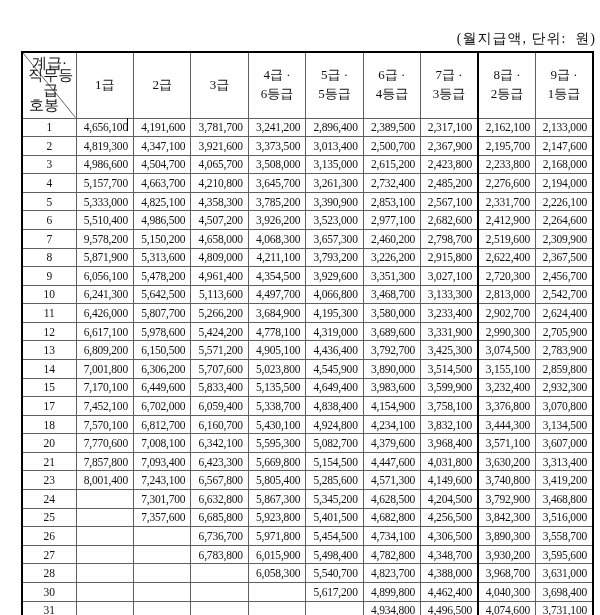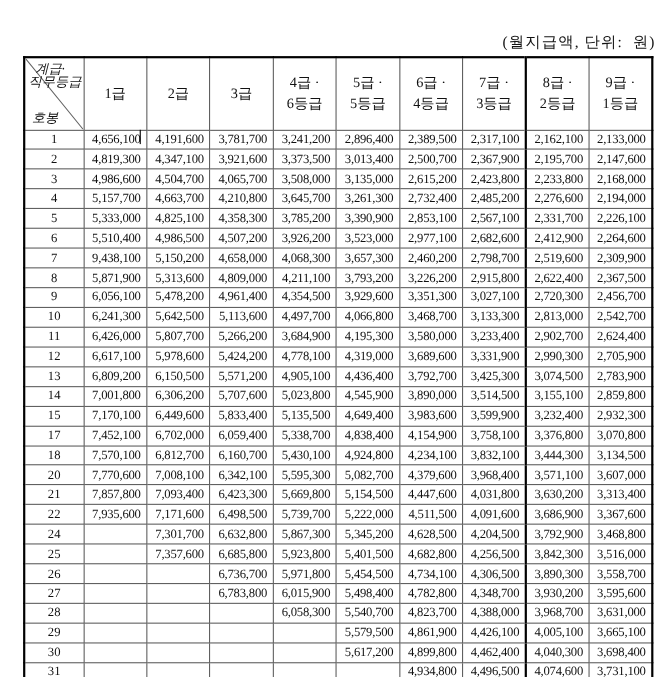--- a/index.html
+++ b/index.html
@@ -52,22 +52,21 @@
   td.salary-cell {
     text-align:right;
     padding-right:5px;
     font-size:11.5px;
     letter-spacing:-0.2px;
     white-space:nowrap;
   }
   .thick-left { border-left:2px solid #000000 !important; }
   th.corner-cell {
     position:relative;
-    font-size:12px;
-    font-style:italic;
+    font-size:15px;
   }
   .corner-diag {
     position:absolute; inset:0;
     width:100%; height:100%;
     display:block;
   }
   .corner-l1 { position:absolute; top:3px;  left:9px;  line-height:1; }
   .corner-l2 { position:absolute; top:15px; left:3px;  line-height:1; }
   .corner-l3 { position:absolute; bottom:5px; left:6px; line-height:1; }
   .text-caret {
@@ -212,21 +211,21 @@
           <td class="salary-cell">4,507,200</td>
           <td class="salary-cell">3,926,200</td>
           <td class="salary-cell">3,523,000</td>
           <td class="salary-cell">2,977,100</td>
           <td class="salary-cell">2,682,600</td>
           <td class="salary-cell thick-left">2,412,900</td>
           <td class="salary-cell">2,264,600</td>
         </tr>
         <tr>
           <td class="step-cell">7</td>
-          <td class="salary-cell">9,438,100</td>
+          <td class="salary-cell">9,578,200</td>
           <td class="salary-cell">5,150,200</td>
           <td class="salary-cell">4,658,000</td>
           <td class="salary-cell">4,068,300</td>
           <td class="salary-cell">3,657,300</td>
           <td class="salary-cell">2,460,200</td>
           <td class="salary-cell">2,798,700</td>
           <td class="salary-cell thick-left">2,519,600</td>
           <td class="salary-cell">2,309,900</td>
         </tr>
         <tr>
@@ -367,30 +366,30 @@
           <td class="salary-cell">7,093,400</td>
           <td class="salary-cell">6,423,300</td>
           <td class="salary-cell">5,669,800</td>
           <td class="salary-cell">5,154,500</td>
           <td class="salary-cell">4,447,600</td>
           <td class="salary-cell">4,031,800</td>
           <td class="salary-cell thick-left">3,630,200</td>
           <td class="salary-cell">3,313,400</td>
         </tr>
         <tr>
-          <td class="step-cell">22</td>
-          <td class="salary-cell">7,935,600</td>
-          <td class="salary-cell">7,171,600</td>
-          <td class="salary-cell">6,498,500</td>
-          <td class="salary-cell">5,739,700</td>
-          <td class="salary-cell">5,222,000</td>
-          <td class="salary-cell">4,511,500</td>
-          <td class="salary-cell">4,091,600</td>
-          <td class="salary-cell thick-left">3,686,900</td>
-          <td class="salary-cell">3,367,600</td>
+          <td class="step-cell">23</td>
+          <td class="salary-cell">8,001,400</td>
+          <td class="salary-cell">7,243,100</td>
+          <td class="salary-cell">6,567,800</td>
+          <td class="salary-cell">5,805,400</td>
+          <td class="salary-cell">5,285,600</td>
+          <td class="salary-cell">4,571,300</td>
+          <td class="salary-cell">4,149,600</td>
+          <td class="salary-cell thick-left">3,740,800</td>
+          <td class="salary-cell">3,419,200</td>
         </tr>
         <tr>
           <td class="step-cell">24</td>
           <td class="salary-cell"></td>
           <td class="salary-cell">7,301,700</td>
           <td class="salary-cell">6,632,800</td>
           <td class="salary-cell">5,867,300</td>
           <td class="salary-cell">5,345,200</td>
           <td class="salary-cell">4,628,500</td>
           <td class="salary-cell">4,204,500</td>
@@ -439,32 +438,20 @@
           <td class="salary-cell"></td>
           <td class="salary-cell"></td>
           <td class="salary-cell">6,058,300</td>
           <td class="salary-cell">5,540,700</td>
           <td class="salary-cell">4,823,700</td>
           <td class="salary-cell">4,388,000</td>
           <td class="salary-cell thick-left">3,968,700</td>
           <td class="salary-cell">3,631,000</td>
         </tr>
         <tr>
-          <td class="step-cell">29</td>
-          <td class="salary-cell"></td>
-          <td class="salary-cell"></td>
-          <td class="salary-cell"></td>
-          <td class="salary-cell"></td>
-          <td class="salary-cell">5,579,500</td>
-          <td class="salary-cell">4,861,900</td>
-          <td class="salary-cell">4,426,100</td>
-          <td class="salary-cell thick-left">4,005,100</td>
-          <td class="salary-cell">3,665,100</td>
-        </tr>
-        <tr>
           <td class="step-cell">30</td>
           <td class="salary-cell"></td>
           <td class="salary-cell"></td>
           <td class="salary-cell"></td>
           <td class="salary-cell"></td>
           <td class="salary-cell">5,617,200</td>
           <td class="salary-cell">4,899,800</td>
           <td class="salary-cell">4,462,400</td>
           <td class="salary-cell thick-left">4,040,300</td>
           <td class="salary-cell">3,698,400</td>

